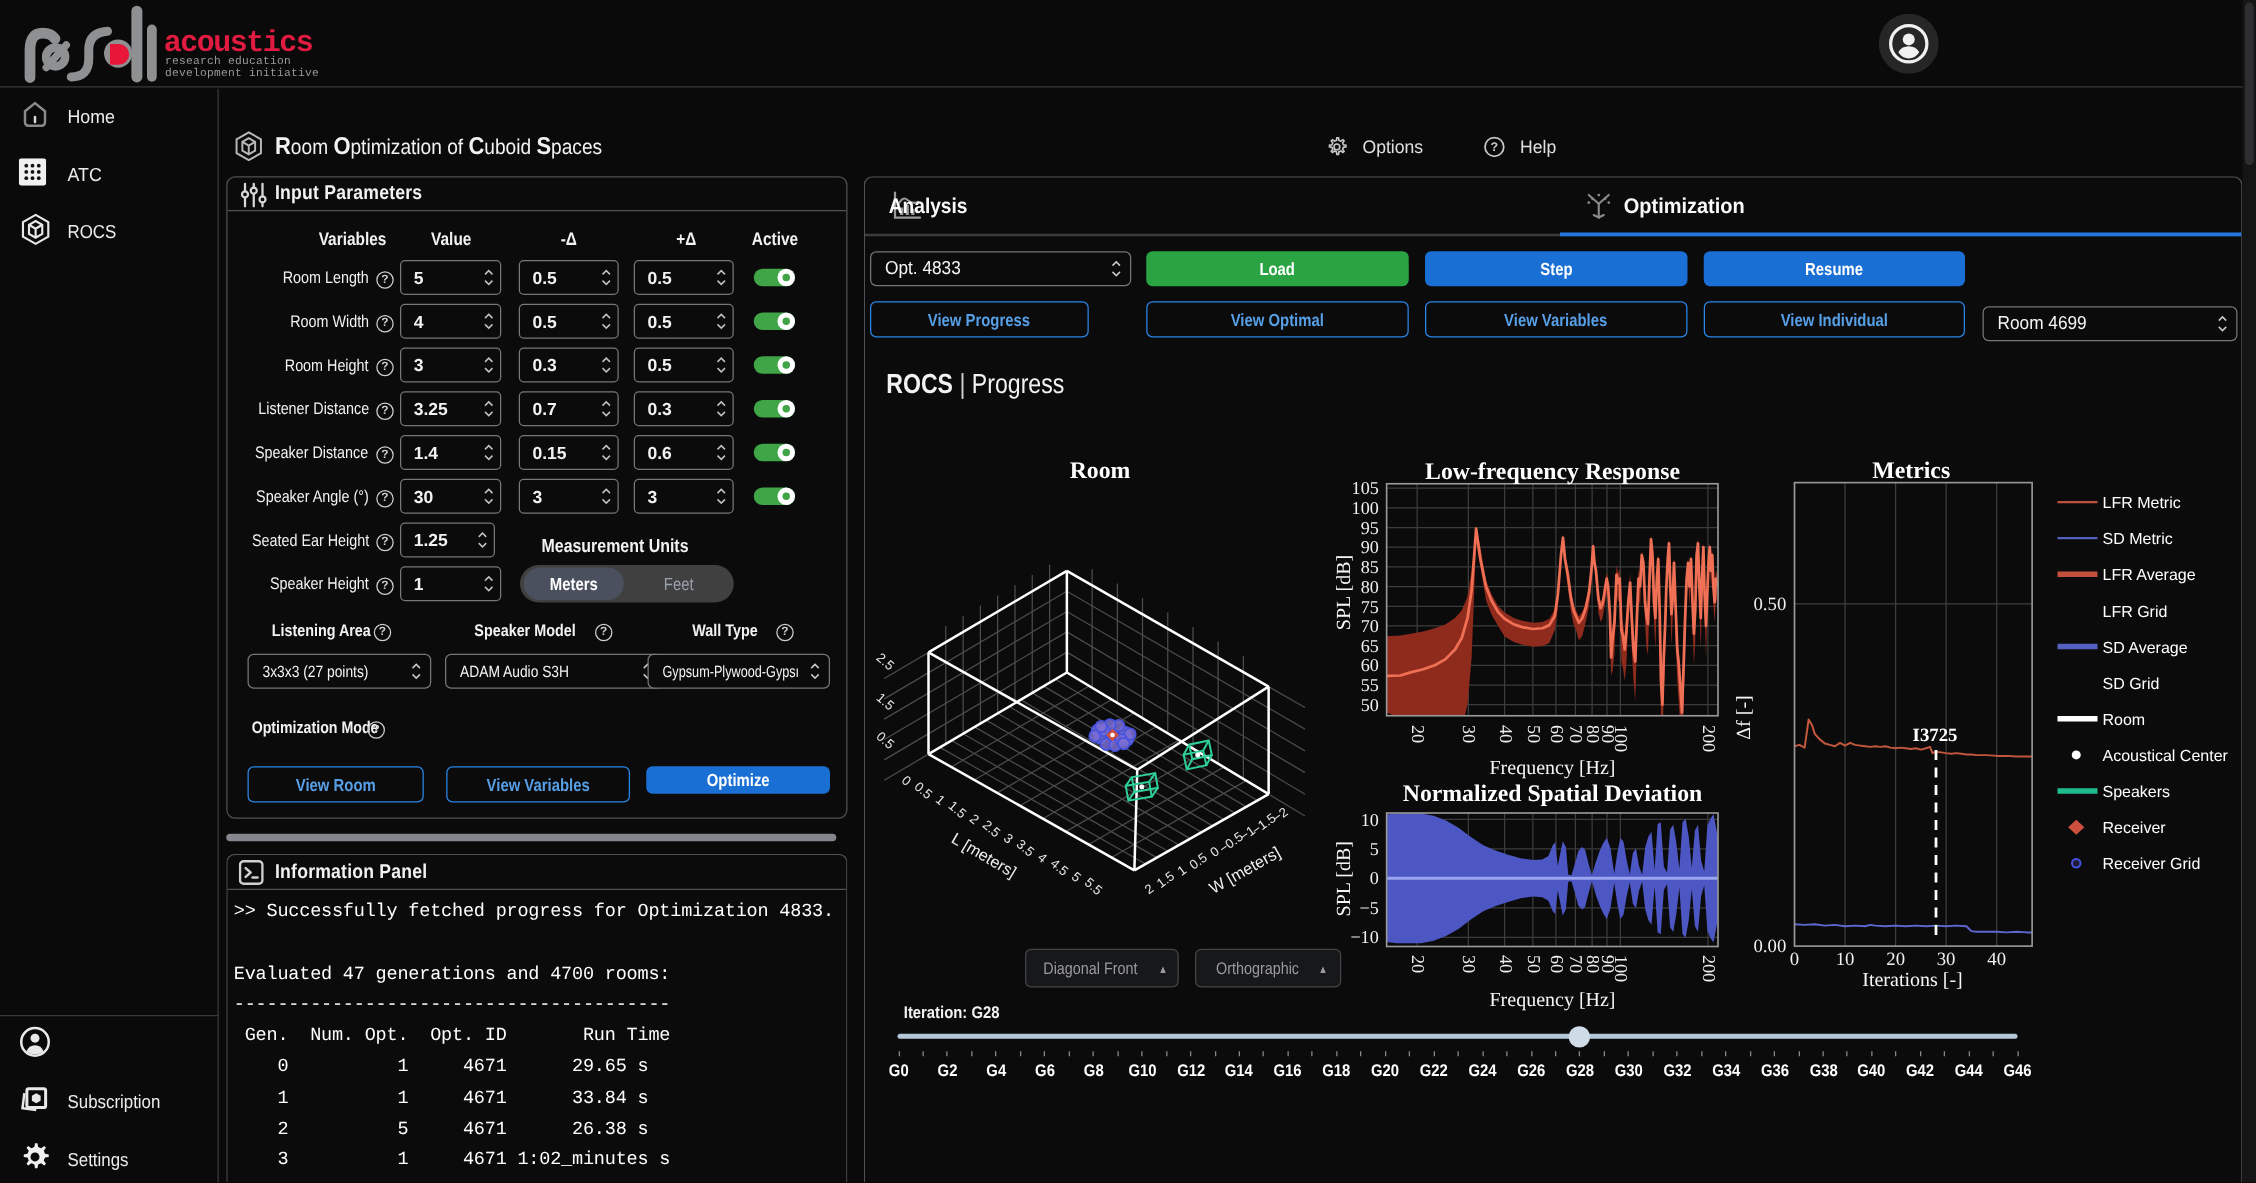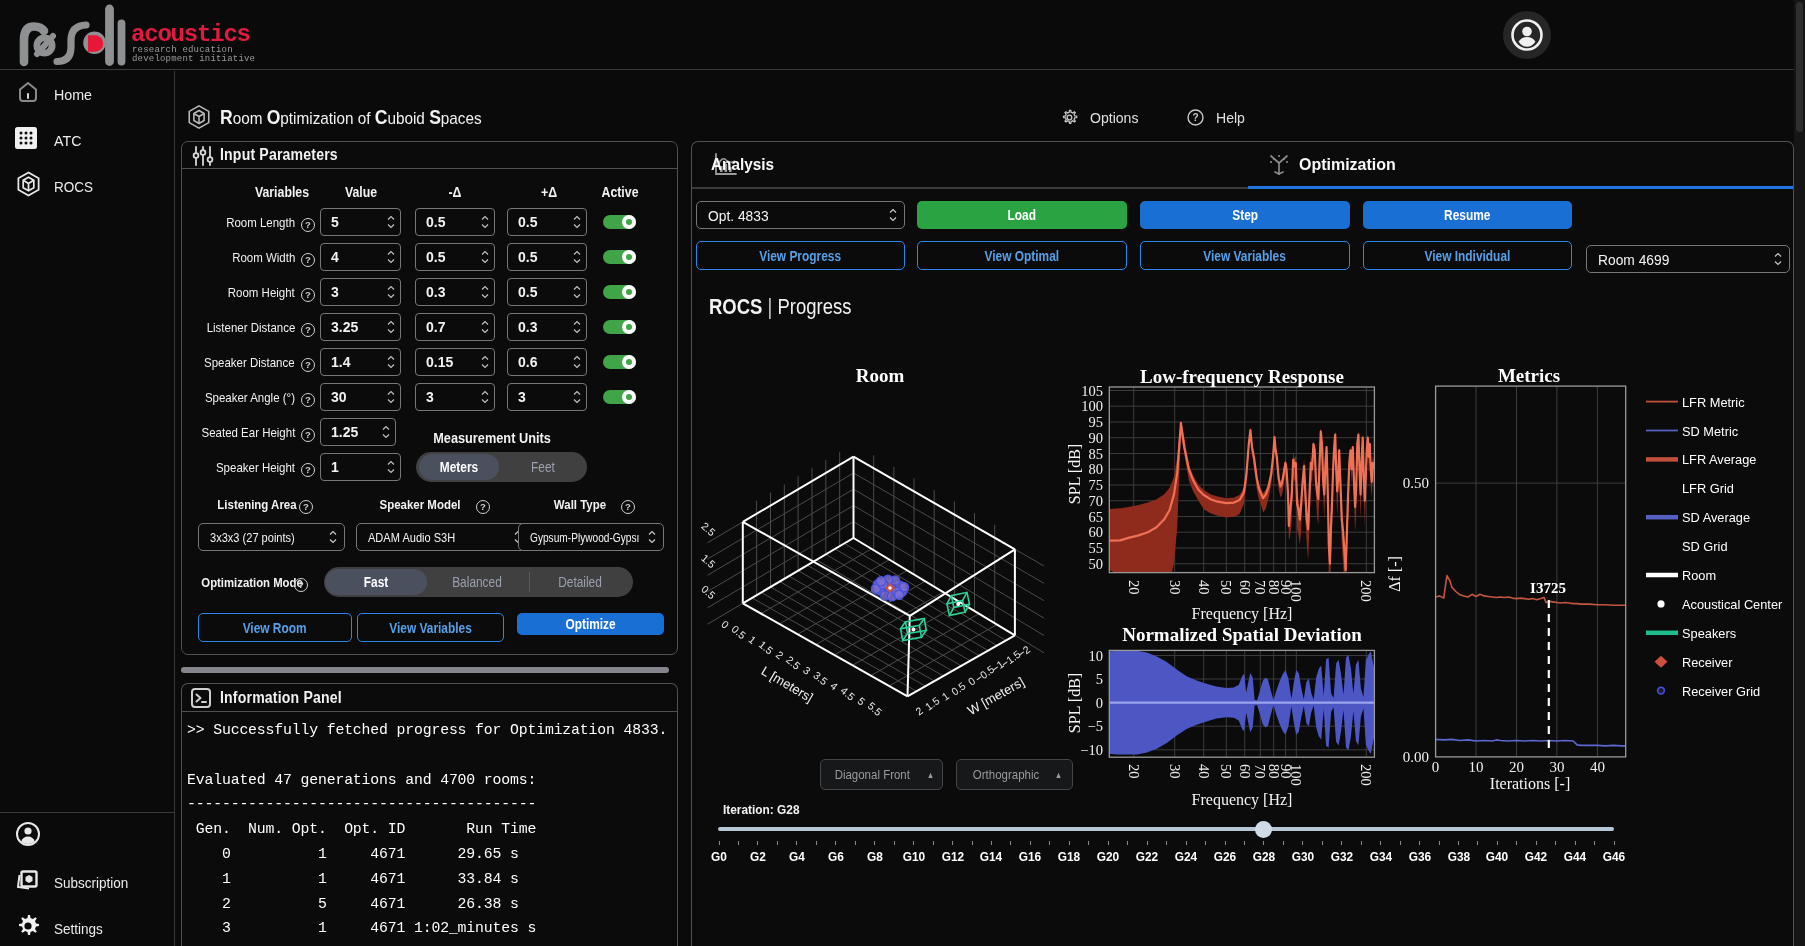--- a/index.html
+++ b/index.html
@@ -377,28 +377,21 @@
       </div>
       <div class="dd" style="left:336px;top:381px;width:146px">
         <span style="transform:translateY(-50%) scaleX(0.78)">Gypsum-Plywood-Gypsı</span>
         <svg class="ch" viewBox="0 0 8 15">
           <path d="M1 5 L4 2 L7 5" fill="none" stroke="#c8c8c8" stroke-width="1.2"></path>
           <path d="M1 10 L4 13 L7 10" fill="none" stroke="#c8c8c8" stroke-width="1.2"></path>
         </svg>
       </div>
       <div class="rowlab" style="left:0px;top:440px;width:102px;font-weight:bold;font-size:13.5px"><span class="cxr" style="transform:scaleX(0.84)">Optimization Mode</span></div>
       <div class="abs" style="left:112px;top:433px"><span class="qi">?</span></div>
-      <div class="seg" style="left:142px;top:425px;width:309px;height:30px">
-        <div class="pill" style="left:1px;width:102px"></div>
-        <div class="sl" style="left:52px">Fast</div>
-        <div class="su" style="left:153px">Balanced</div>
-        <div class="abs" style="left:205px;top:5px;width:1px;height:20px;background:#55596a"></div>
-        <div class="su" style="left:256px">Detailed</div>
-      </div>
-      <div class="btn outline" style="left:16px;top:471px;width:154px;height:29px">
+      <div class="btn outline" style="left:16px;top:471px;width:141px;height:29px">
         <span>View Room</span>
       </div>
       <div class="btn outline" style="left:175px;top:471px;width:147px;height:29px">
         <span>View Variables</span>
       </div>
       <div class="btn fill-blue" style="left:335px;top:471px;width:147px;height:22px">
         <span>Optimize</span>
       </div>
     </div>
     <div class="abs" style="left:181px;top:667px;width:488px;height:6px;background:#85858d;border-radius:3px"></div>
@@ -458,21 +451,21 @@
     </div>
     <div class="btn fill-green" style="left:917px;top:201px;width:210px;height:28px">
       <span>Load</span>
     </div>
     <div class="btn fill-blue" style="left:1140px;top:201px;width:210px;height:28px">
       <span>Step</span>
     </div>
     <div class="btn fill-blue" style="left:1363px;top:201px;width:209px;height:28px">
       <span>Resume</span>
     </div>
-    <div class="btn outline" style="left:696px;top:241px;width:209px;height:29px">
+    <div class="btn outline" style="left:696px;top:241px;width:175px;height:29px">
       <span>View Progress</span>
     </div>
     <div class="btn outline" style="left:917px;top:241px;width:210px;height:29px">
       <span>View Optimal</span>
     </div>
     <div class="btn outline" style="left:1140px;top:241px;width:210px;height:29px">
       <span>View Variables</span>
     </div>
     <div class="btn outline" style="left:1363px;top:241px;width:209px;height:29px">
       <span>View Individual</span>

